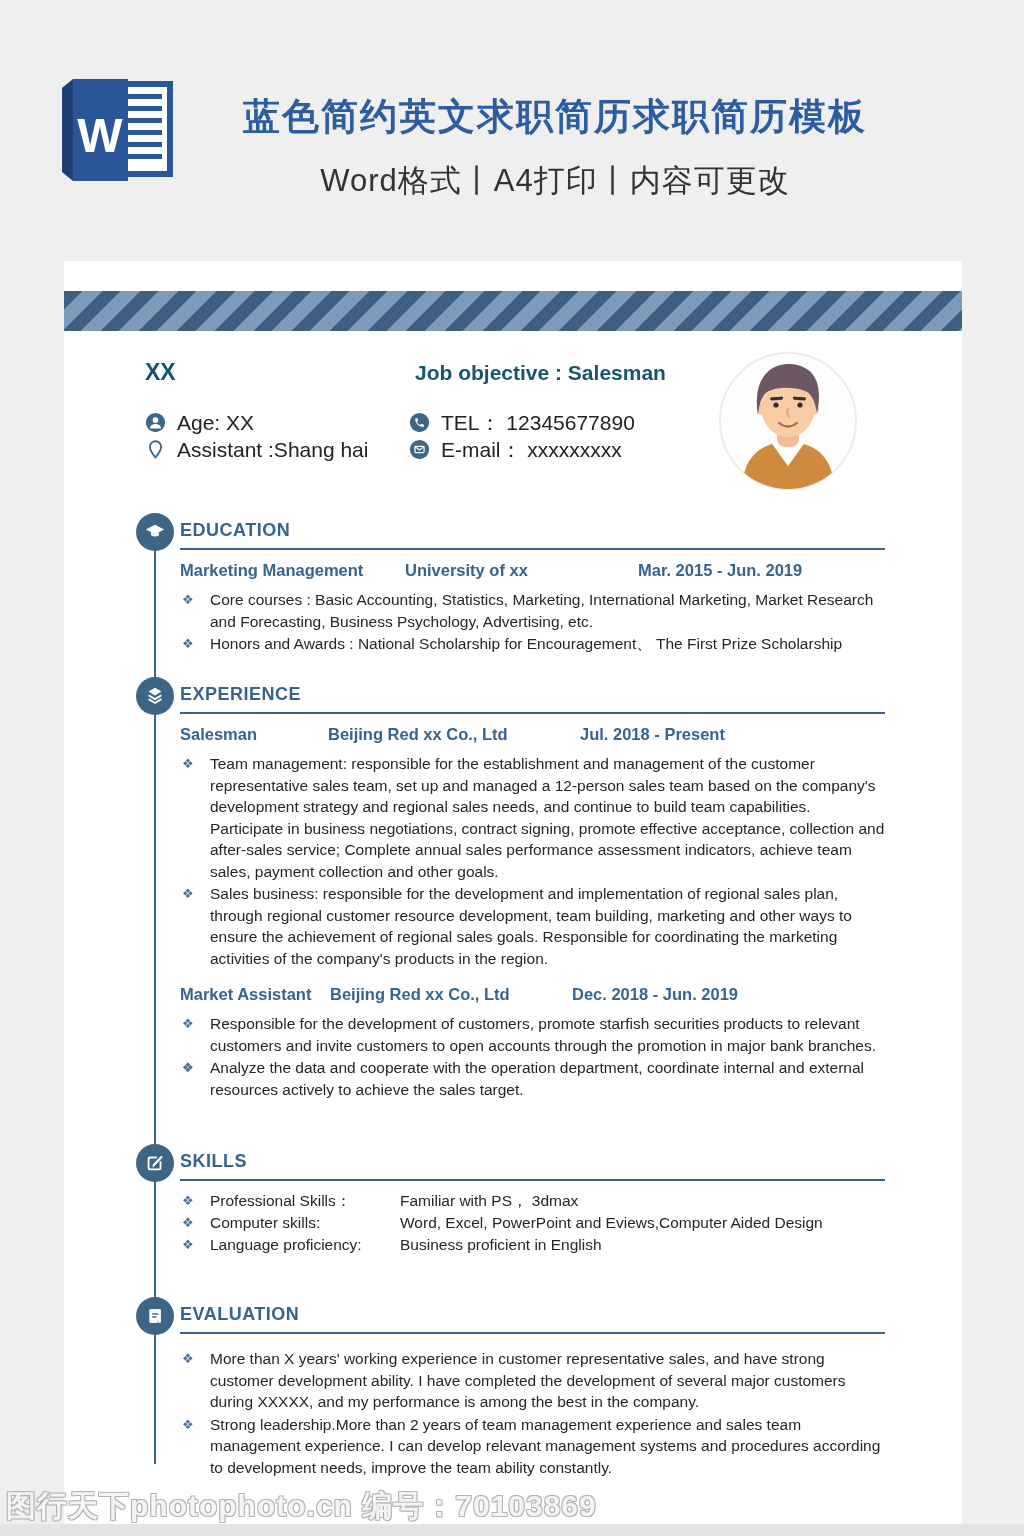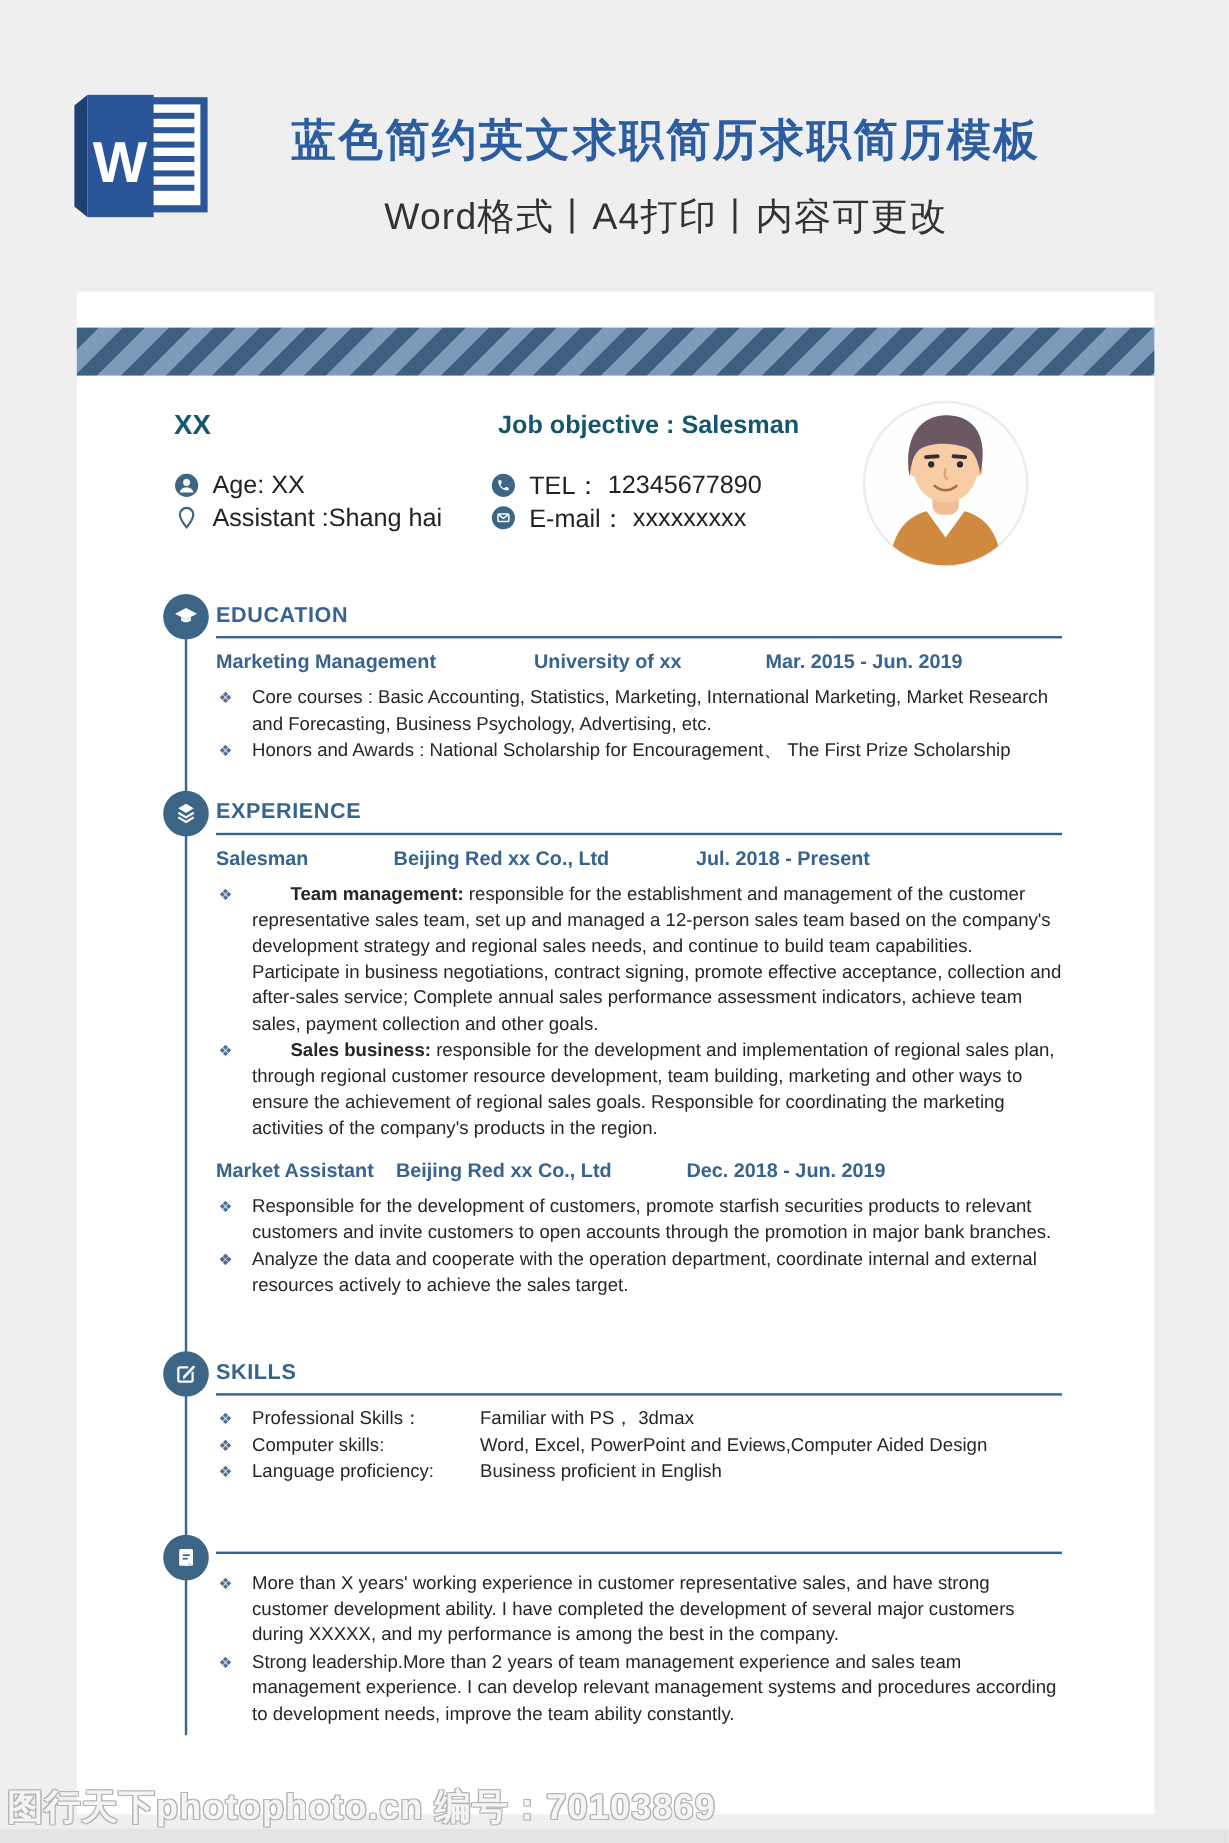--- a/index.html
+++ b/index.html
@@ -14,21 +14,21 @@
   .banner { position:absolute; top:0; left:0; width:1024px; height:255px; }
   .word-logo { position:absolute; left:58px; top:76px; width:118px; height:108px; }
   .banner-text { position:absolute; left:145px; top:0; width:820px; text-align:center; }
   .banner-title {
     margin-top:92px; font-size:37px; font-weight:bold; letter-spacing:2px;
     color:#2b5da0;
   }
   .banner-subtitle { margin-top:18px; font-size:31px; color:#333; letter-spacing:1px; }
 
   
-  .page { position:absolute; left:64px; top:243px; width:898px; height:1269px; background:#ffffff; }
+  .page { position:absolute; left:64px; top:261px; width:898px; height:1269px; background:#ffffff; }
   .stripe-band {
     position:absolute; top:30px; left:0; width:898px; height:40px;
     background:repeating-linear-gradient(135deg,#3e5f80 0 13px,#7e9aba 13px 27px);
   }
   .name { position:absolute; left:81px; top:98px; font-size:23px; font-weight:bold; color:#14576d; }
   .job-objective { position:absolute; left:351px; top:100px; font-size:21px; font-weight:bold; color:#14576d; }
   .contact-col { position:absolute; top:148px; }
   .contact-col.c1 { left:81px; }
   .contact-col.c2 { left:345px; }
   .contact-row { display:flex; align-items:center; height:27px; font-size:21px; color:#222; }
@@ -45,32 +45,32 @@
   .sec-icon {
     position:absolute; left:-44px; top:-7px; width:38px; height:38px; border-radius:50%;
     background:#3d6586; display:flex; align-items:center; justify-content:center;
   }
   .sec-title { font-size:18px; font-weight:bold; color:#36648e; letter-spacing:0.5px; }
   .sec-divider { border:none; border-top:2px solid #36648e; margin-top:7px; }
 
   .entry { position:relative; height:24px; margin-top:11px; font-size:16.5px; font-weight:bold; color:#36648e; }
   .entry span { position:absolute; top:0; white-space:nowrap; }
   .e-c1 { left:0; }
-  .edu .e-c2 { left:225px;margin-left:40px; }  .edu .e-c3 { left:458px; }
+  .edu .e-c2 { left:225px; }  .edu .e-c3 { left:458px; }
   .job1 .e-c2 { left:148px; } .job1 .e-c3 { left:380px;margin-left:20px; }
   .job2 .e-c2 { left:150px; } .job2 .e-c3 { left:392px; }
   .entry.gap { margin-top:16px; }
 
   ul.bullets { list-style:none; margin-top:4px; }
   ul.bullets li {
     position:relative; padding-left:30px; font-size:15.5px; line-height:21.5px;
     color:#262626; margin-bottom:1px;
   }
   .bullet-glyph { position:absolute; left:2px; top:0; color:#4e6f96; font-size:13px; }
-  .lead { font-weight:bold;margin-left:32px; }
+  .lead { font-weight:normal; }
 
   .skill-row { position:relative; padding-left:30px; font-size:15.5px; line-height:22px; color:#262626; }
   .skills-list { margin-top:9px; }
   .skill-value { position:absolute; left:220px; top:0; white-space:nowrap; }
 
   
   .footer-strip { position:absolute; left:0; bottom:0; width:1024px; height:12px; background:#e4e4e4; }
   .watermark {
     position:absolute; left:6px; top:1486px; font-size:30px; font-weight:bold; letter-spacing:1px;
     color:#f4f4f4;
@@ -256,20 +256,21 @@
   <div class="section sec-evaluation">
     <div class="sec-icon">
       <svg width="22" height="22" viewBox="0 0 24 24">
         <path d="M7 4.5 h10 a1.2 1.2 0 0 1 1.2 1.2 v12.6 a1.2 1.2 0 0 1 -1.2 1.2 h-3.5 l-6.5 -2 z" fill="#ffffff"></path>
         <rect x="5.8" y="4.5" width="12.4" height="15" rx="1.2" fill="#ffffff"></rect>
         <rect x="9" y="9" width="6.5" height="1.6" fill="#3d6586"></rect>
         <rect x="9" y="12.2" width="4.5" height="1.6" fill="#3d6586"></rect>
         <polygon points="14.2,19.5 18.2,19.5 14.2,16.5" fill="#3d6586" opacity="0.35"></polygon>
       </svg>
     </div>
+    <div class="sec-title">EVALUATION</div>
     <hr class="sec-divider">
     <ul class="bullets" style="margin-top:14px;">
       <li><span class="bullet-glyph">❖</span><span>More than X years' working experience in customer representative sales, and have strong customer development ability. I have completed the development of several major customers during XXXXX, and my performance is among the best in the company.</span></li>
       <li><span class="bullet-glyph">❖</span><span>Strong leadership.More than 2 years of team management experience and sales team management experience. I can develop relevant management systems and procedures according to development needs, improve the team ability constantly.</span></li>
     </ul>
   </div>
 
 </div>
 
 <div class="footer-strip"></div>

